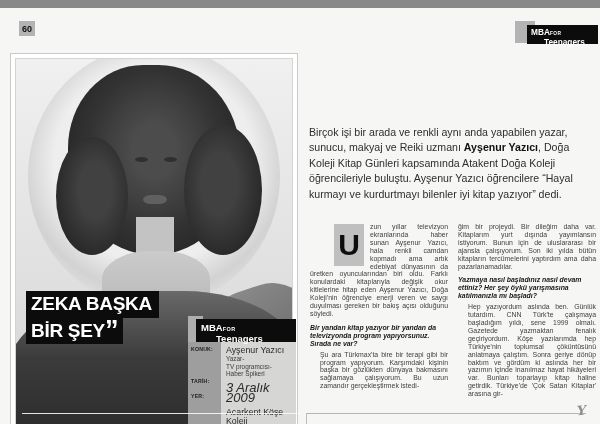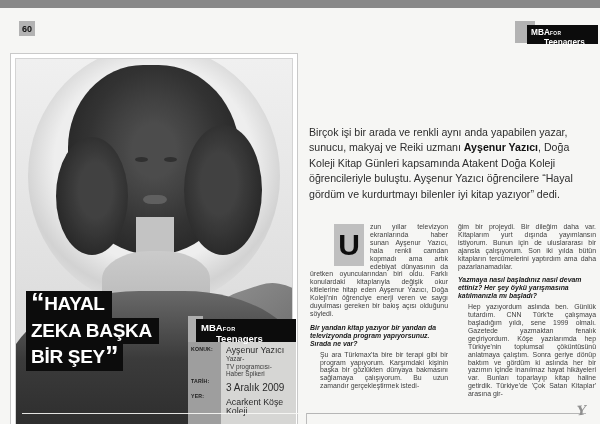--- a/index.html
+++ b/index.html
@@ -61,21 +61,21 @@
   .brand-for{font-size:5.5px;font-weight:600;letter-spacing:.5px;}
   .brand-name{display:block;font-size:9.5px;font-weight:800;line-height:10px;padding-left:15px;}
   .info-body{position:absolute;left:188px;top:334px;width:108px;height:87px;z-index:2;
     display:grid;grid-template-columns:33px 1fr;background:#d6d6d4;}
   .info-labels{background:#9e9e9e;padding:4px 2px 0 3px;}
   .info-label{font-size:5.2px;font-weight:800;color:#1c1c1c;letter-spacing:.2px;}
   .info-label.t1{margin-top:0;} .info-label.t2{margin-top:26px;} .info-label.t3{margin-top:9px;}
   .info-values{padding:3px 3px 0 5px;color:#2a2a2a;}
   .info-name{font-size:8.8px;line-height:10px;}
   .info-detail{font-size:6.4px;line-height:7.6px;white-space:pre-line;color:#3a3a3a;}
-  .info-date{font-size:10px;line-height:10px;margin-top:5px;}
+  .info-date{font-size:13px;line-height:10px;margin-top:5px;font-style:italic;}
   .info-place{font-size:8.8px;line-height:9.5px;margin-top:5px;}
   
   .hdr-tab{position:absolute;left:515px;top:13px;width:20px;height:22px;background:#b3b3b3;}
   .hdr-bar{position:absolute;left:527px;top:17px;width:71px;height:19px;background:#0c0c0c;
     color:#fff;padding:1px 0 0 4px;box-sizing:border-box;}
   .hdr-bar .brand-mba{font-size:8.3px;}
   .hdr-bar .brand-for{font-size:4.8px;}
   .hdr-bar .brand-name{font-size:8.3px;line-height:8.5px;padding-left:13px;}
   .hdr-bar .brand-line1{line-height:8px;}
   .intro{position:absolute;left:309px;top:106px;width:281px;
@@ -116,24 +116,20 @@
       <div class="ph-lips"></div>
       <div class="ph-neck"></div>
       <div class="ph-chest"></div>
       <div class="ph-drape"></div>
       <div class="ph-body"></div>
     </div>
   </div>
 
   <div class="quote">
     <div class="q-line">
-        <span class="qmark open">“</span>
-        <span>HAYAL</span>
-      </div>
-    <div class="q-line">
         <span>ZEKA BAŞKA</span>
       </div>
     <div class="q-line">
         <span>BİR ŞEY</span>
         <span class="qmark close">”</span>
       </div>
   </div>
 
   <div class="info-tab"></div>
   <div class="info-header">
@@ -155,21 +151,21 @@
       <div class="info-place">Acarkent Köşe Koleji</div>
     </div>
   </div>
 
   <div class="hdr-tab"></div>
   <div class="hdr-bar">
     <div class="brand-line1"><span class="brand-mba">MBA</span><span class="brand-for">FOR</span></div>
     <span class="brand-name">Teenagers</span>
   </div>
 
-  <p class="intro"><span>Birçok işi bir arada ve renkli aynı anda yapabilen yazar, sunucu, makyaj ve Reiki uzmanı </span><b>Ayşenur Yazıcı</b><span>, Doğa Koleji Kitap Günleri kapsamında Atakent Doğa Koleji öğrencileriyle buluştu. Ayşenur Yazıcı öğrencilere “Hayal gördüm ve kurdurtmayı bilenler iyi kitap yazıyor” dedi.</span></p>
+  <p class="intro"><span>Birçok işi bir arada ve renkli aynı anda yapabilen yazar, sunucu, makyaj ve Reiki uzmanı </span><b>Ayşenur Yazıcı</b><span>, Doğa Koleji Kitap Günleri kapsamında Atakent Doğa Koleji öğrencileriyle buluştu. Ayşenur Yazıcı öğrencilere “Hayal kurmayı ve kurdurtmayı bilenler iyi kitap yazıyor” dedi.</span></p>
 
   <div class="cols">
     <div class="col">
       <p><span class="dropcap">U</span><span>zun yıllar televizyon ekranlarında haber sunan Ayşenur Yazıcı, hala renkli camdan kopmadı ama artık edebiyat dünyasının da üretken oyuncularından biri oldu. Farklı konulardaki kitaplarıyla değişik okur kitlelerine hitap eden Ayşenur Yazıcı, Doğa Koleji'nin öğrenciye enerji veren ve saygı duyulması gereken bir bakış açısı olduğunu söyledi.</span></p>
       <p class="q">Bir yandan kitap yazıyor bir yandan da televizyonda program yapıyorsunuz. Sırada ne var?</p>
       <p class="ans">Şu ara Türkmax'ta bire bir terapi gibi bir program yapıyorum. Karşımdaki kişinin başka bir gözlükten dünyaya bakmasını sağlamaya çalışıyorum. Bu uzun zamandır gerçekleştirmek istedi-</p>
     </div>
     <div class="col">
       <p>ğim bir projeydi. Bir dileğim daha var. Kitaplarım yurt dışında yayımlansın istiyorum. Bunun için de uluslararası bir ajansla çalışıyorum. Son iki yılda bütün kitapların tercümelerini yaptırdım ama daha pazarlanamadılar.</p>
       <p class="q">Yazmaya nasıl başladınız nasıl devam ettiniz? Her şey öykü yarışmasına katılmanızla mı başladı?</p>

